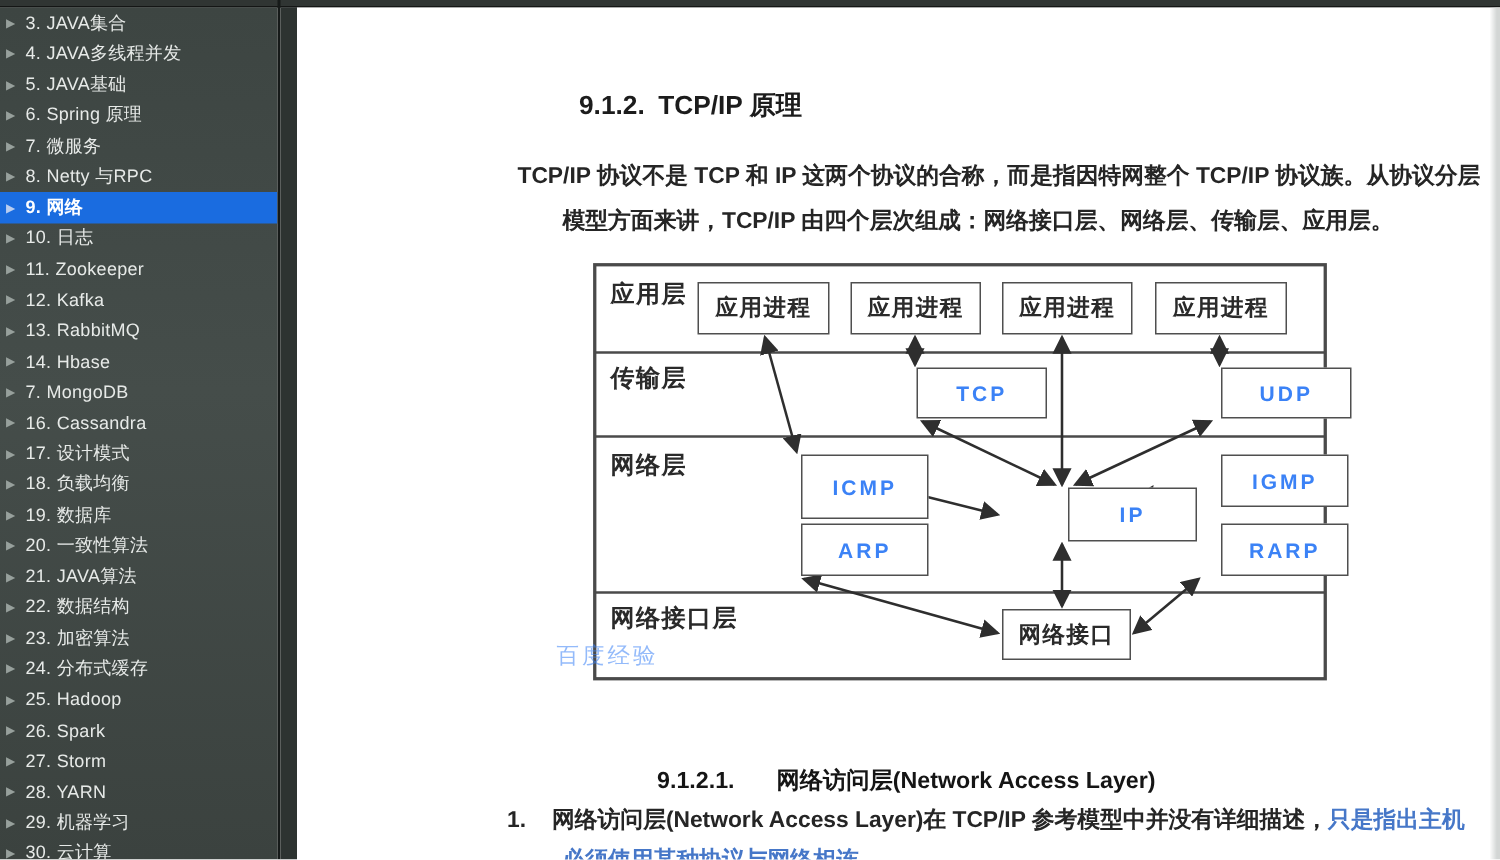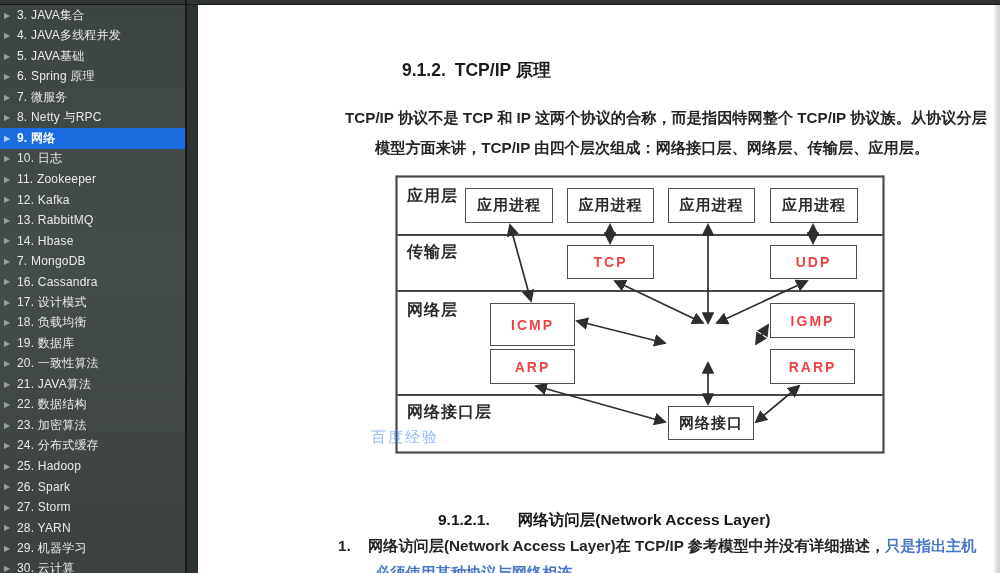--- a/index.html
+++ b/index.html
@@ -50,21 +50,21 @@
   .content {
     position:absolute; left:198px; top:5px; right:0; bottom:0;
     background:#ffffff; color:#222;
   }
   .right-scroll-strip {
     position:absolute; right:0; top:0; bottom:0; width:7px;
     background:linear-gradient(90deg, rgba(205,208,207,0) 0%, #d3d6d5 70%);
   }
 
   .doc-heading {
-    position:absolute; left:204px; top:53px;
+    position:absolute; left:188px; top:53px;
     font-size:17.5px; font-weight:bold; color:#1c1c1c;
   }
   .doc-heading .h-title { margin-left:9px; }
 
   .doc-paragraph {
     position:absolute; left:147px; top:98px; width:680px;
     font-size:15.2px; line-height:30px; font-weight:600; color:#252525;
     white-space:nowrap;
   }
   .doc-paragraph .p-line2 { display:block; padding-left:30px; }
@@ -73,21 +73,21 @@
   .diagram {
     position:absolute; left:197px; top:170px; width:490px; height:279px;padding-left:15px;
   }
   .diagram svg { position:absolute; left:0; top:0; }
   .dbox {
     position:absolute; border:1.6px solid #4f4f4f; background:#fff;
     display:flex; align-items:center; justify-content:center;
     font-weight:bold;
   }
   .dbox.cn { font-size:15px; color:#2a2a2a; letter-spacing:1px; }
-  .dbox.ac { font-size:14px; color:#ef4444; letter-spacing:2px; }
+  .dbox.ac { font-size:14px; color:#3b82f6; letter-spacing:2px;margin-left:44px; }
   .row-label {
     position:absolute; font-size:16px; font-weight:bold; color:#2a2a2a;
     letter-spacing:1px; white-space:nowrap;
   }
   .box-app1 { left:70px;  top:13px;  width:88px; height:35px; }
   .box-app2 { left:172px; top:13px;  width:87px; height:35px; }
   .box-app3 { left:273px; top:13px;  width:87px; height:35px; }
   .box-app4 { left:375px; top:13px;  width:88px; height:35px; }
   .box-tcp  { left:172px; top:70px;  width:87px; height:34px; }
   .box-udp  { left:375px; top:70px;  width:87px; height:34px; }
@@ -321,20 +321,21 @@
     <div class="row-label rl-3">网络接口层</div>
 
     <div class="dbox cn box-app1">应用进程</div>
     <div class="dbox cn box-app2">应用进程</div>
     <div class="dbox cn box-app3">应用进程</div>
     <div class="dbox cn box-app4">应用进程</div>
     <div class="dbox ac box-tcp">TCP</div>
     <div class="dbox ac box-udp">UDP</div>
     <div class="dbox ac box-icmp">ICMP</div>
     <div class="dbox ac box-igmp">IGMP</div>
+    <div class="dbox ac box-ip">IP</div>
     <div class="dbox ac box-arp">ARP</div>
     <div class="dbox ac box-rarp">RARP</div>
     <div class="dbox cn box-nif">网络接口</div>
 
     <div class="watermark">百度经验</div>
   </div>
 
   <div class="doc-subheading">
     <span class="sh-num">9.1.2.1.</span><span class="sh-title">网络访问层(Network Access Layer)</span>
   </div>

